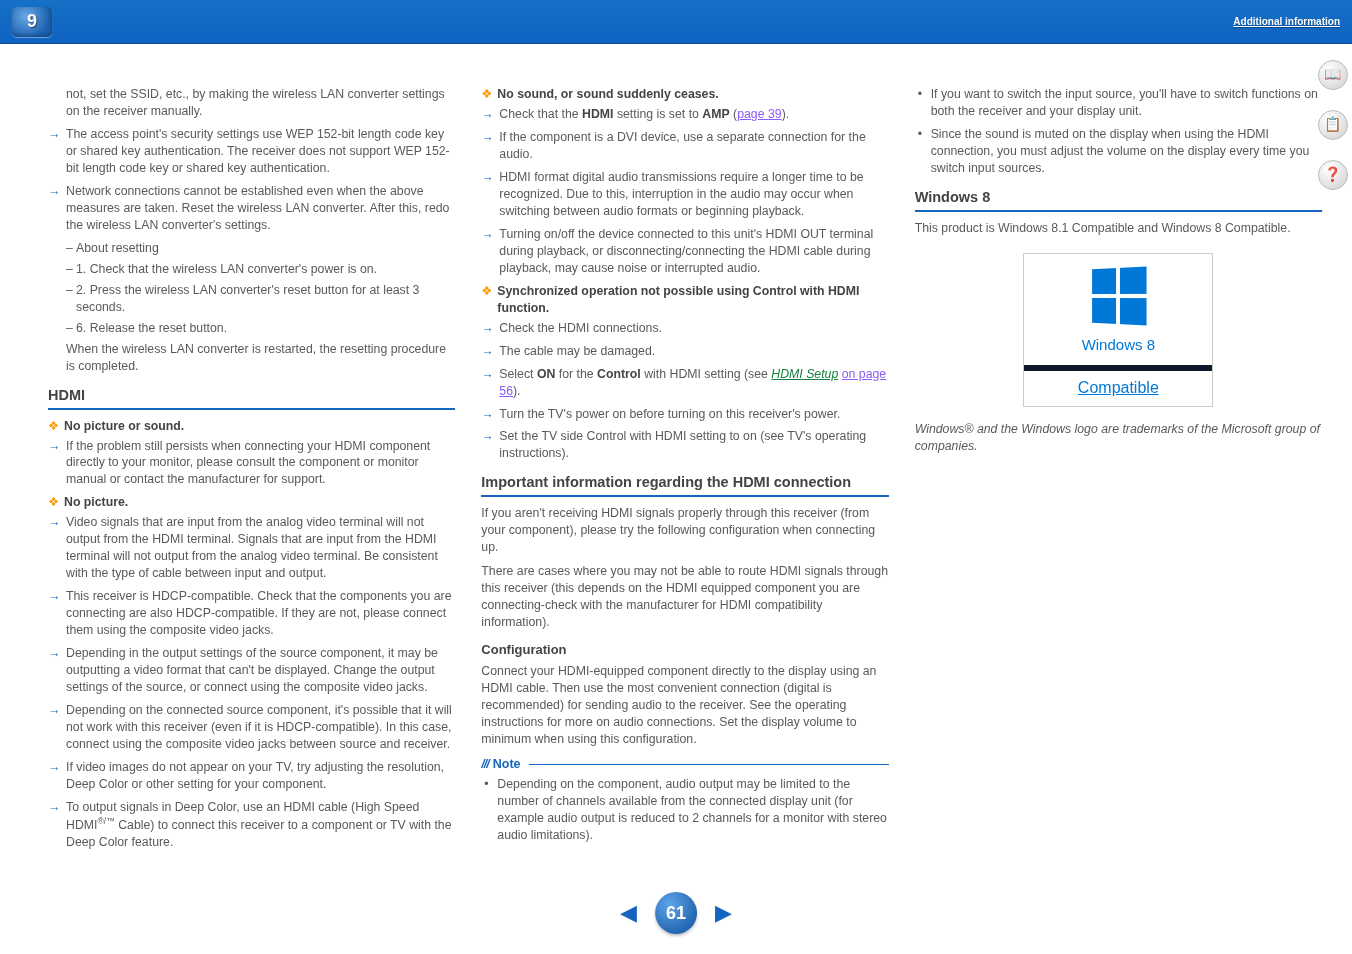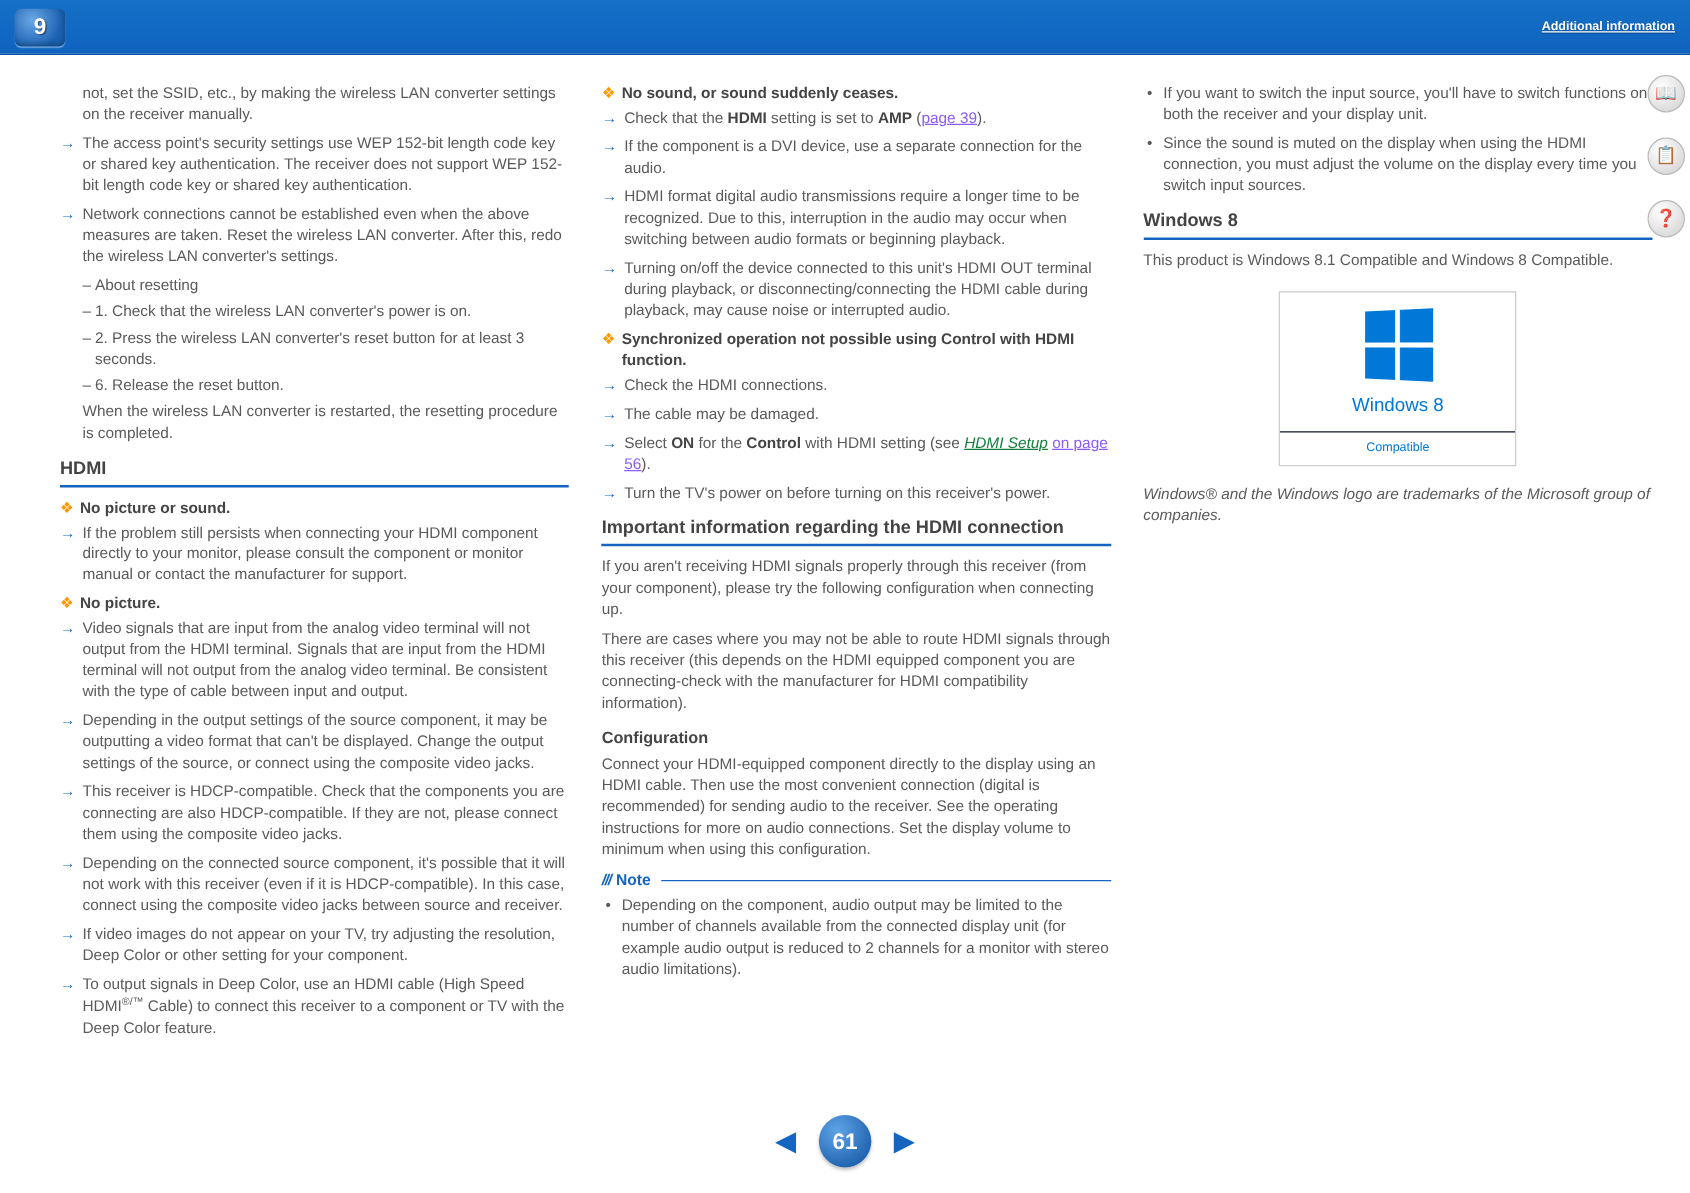--- a/index.html
+++ b/index.html
@@ -45,21 +45,21 @@
     text-shadow: 0 1px 1px rgba(0,0,0,.3);
     text-decoration: underline;
   }
 
   
   .cols {
     display: flex;
     padding: 22px 30px 10px 48px;
     gap: 26px;
   }
-  .col { flex: 1; }
+  .col { flex: 1; margin-top: 20px; }
 
   .cont-top { padding-left: 18px; margin-bottom: 6px; }
 
   .arrow-item {
     position: relative;
     padding-left: 18px;
     margin-bottom: 6px;
   }
   .arrow-item::before {
     content: "→";
@@ -177,24 +177,25 @@
     width: 26px;
     height: 26px;
     background: #0078d7;
   }
   .win-logo .q1 { left: 0; top: 0; }
   .win-logo .q2 { right: 0; top: 0; }
   .win-logo .q3 { left: 0; bottom: 0; }
   .win-logo .q4 { right: 0; bottom: 0; }
   .win-text { color: #0078d7; font-size: 15px; font-weight: 500; }
   .win-bottom {
-    border-top: 1px solid #0f172a;
+    border-top: 6px solid #0f172a;
     color: #0078d7;
-    font-size: 10px;
+    font-size: 16px;
     padding: 6px 0;
+    text-decoration: underline;
   }
 
   
   .side-icons {
     position: absolute;
     right: 4px;
     top: 60px;
     display: flex;
     flex-direction: column;
     gap: 20px;
@@ -263,22 +264,22 @@
     <div class="dash-item">6. Release the reset button.</div>
     <div class="sub-nested">When the wireless LAN converter is restarted, the resetting procedure is completed.</div>
 
     <h3 class="section">HDMI</h3>
 
     <div class="diamond-head"><b>No picture or sound.</b></div>
     <div class="arrow-item">If the problem still persists when connecting your HDMI component directly to your monitor, please consult the component or monitor manual or contact the manufacturer for support.</div>
 
     <div class="diamond-head"><b>No picture.</b></div>
     <div class="arrow-item">Video signals that are input from the analog video terminal will not output from the HDMI terminal. Signals that are input from the HDMI terminal will not output from the analog video terminal. Be consistent with the type of cable between input and output.</div>
+    <div class="arrow-item">This receiver is HDCP-compatible. Check that the components you are connecting are also HDCP-compatible. If they are not, please connect them using the composite video jacks.</div>
     <div class="arrow-item">Depending in the output settings of the source component, it may be outputting a video format that can't be displayed. Change the output settings of the source, or connect using the composite video jacks.</div>
-    <div class="arrow-item">This receiver is HDCP-compatible. Check that the components you are connecting are also HDCP-compatible. If they are not, please connect them using the composite video jacks.</div>
     <div class="arrow-item">Depending on the connected source component, it's possible that it will not work with this receiver (even if it is HDCP-compatible). In this case, connect using the composite video jacks between source and receiver.</div>
     <div class="arrow-item">If video images do not appear on your TV, try adjusting the resolution, Deep Color or other setting for your component.</div>
     <div class="arrow-item">
       <span>To output signals in Deep Color, use an HDMI cable (High Speed HDMI</span><span class="sup">®/™</span><span> Cable) to connect this receiver to a component or TV with the Deep Color feature.</span>
     </div>
   </div>
 
   <div class="col">
     <div class="diamond-head"><b>No sound, or sound suddenly ceases.</b></div>
     <div class="arrow-item">
@@ -288,20 +289,21 @@
     <div class="arrow-item">HDMI format digital audio transmissions require a longer time to be recognized. Due to this, interruption in the audio may occur when switching between audio formats or beginning playback.</div>
     <div class="arrow-item">Turning on/off the device connected to this unit's HDMI OUT terminal during playback, or disconnecting/connecting the HDMI cable during playback, may cause noise or interrupted audio.</div>
 
     <div class="diamond-head"><b>Synchronized operation not possible using Control with HDMI function.</b></div>
     <div class="arrow-item">Check the HDMI connections.</div>
     <div class="arrow-item">The cable may be damaged.</div>
     <div class="arrow-item">
       <span>Select </span><span class="bold">ON</span><span> for the </span><span class="bold">Control</span><span> with HDMI setting (see </span><a class="link">HDMI Setup</a> <a class="link-plain">on page 56</a><span>).</span>
     </div>
     <div class="arrow-item">Turn the TV's power on before turning on this receiver's power.</div>
+    <div class="arrow-item">Set the TV side Control with HDMI setting to on (see TV's operating instructions).</div>
 
     <h3 class="section">Important information regarding the HDMI connection</h3>
     <div class="p-body">If you aren't receiving HDMI signals properly through this receiver (from your component), please try the following configuration when connecting up.</div>
     <div class="p-body">There are cases where you may not be able to route HDMI signals through this receiver (this depends on the HDMI equipped component you are connecting-check with the manufacturer for HDMI compatibility information).</div>
 
     <h4 class="subsection">Configuration</h4>
     <div class="p-body">Connect your HDMI-equipped component directly to the display using an HDMI cable. Then use the most convenient connection (digital is recommended) for sending audio to the receiver. See the operating instructions for more on audio connections. Set the display volume to minimum when using this configuration.</div>
 
     <div class="note-head">
       <span class="slashes">///</span>

